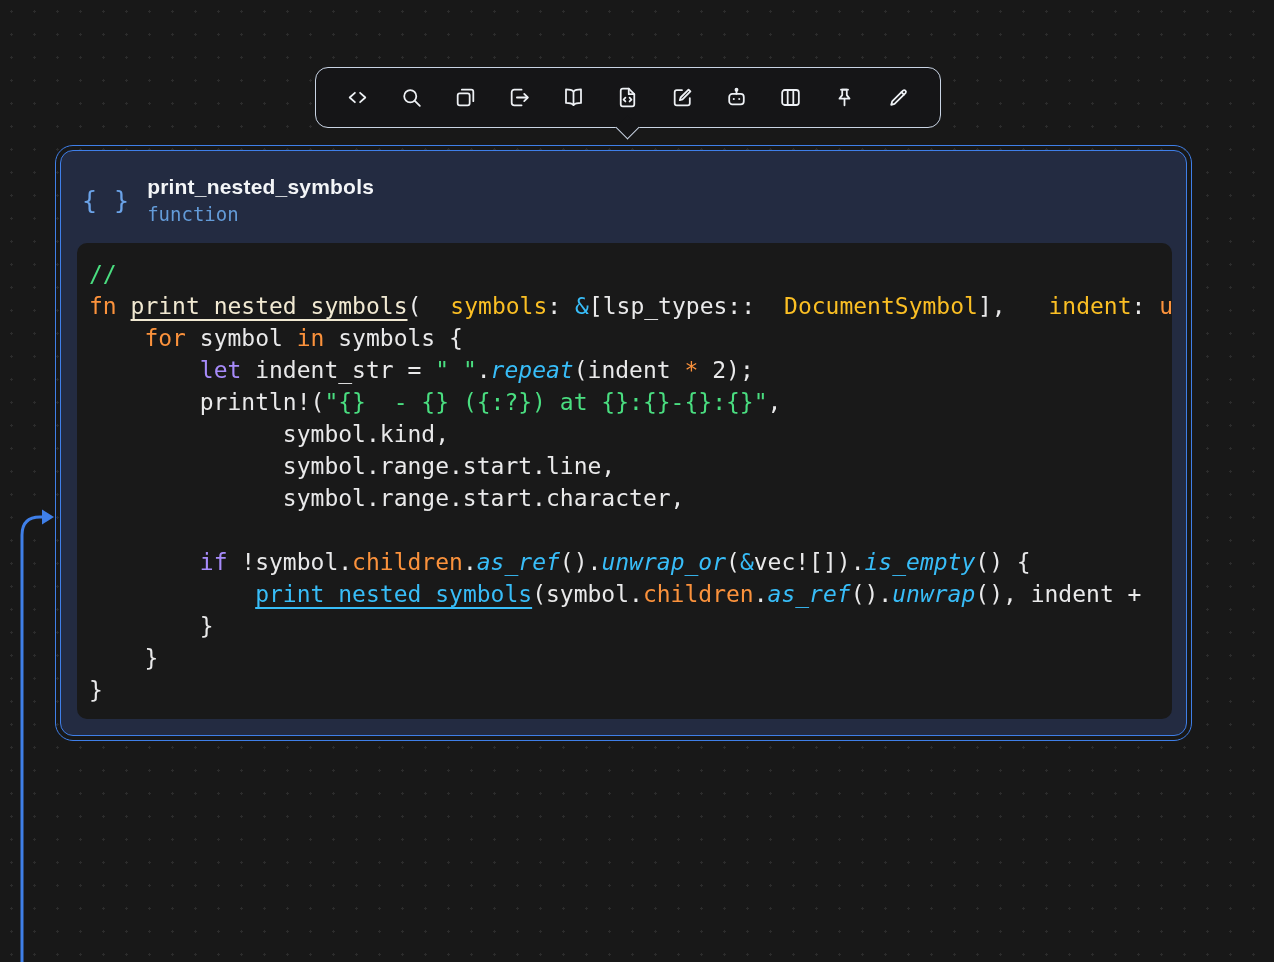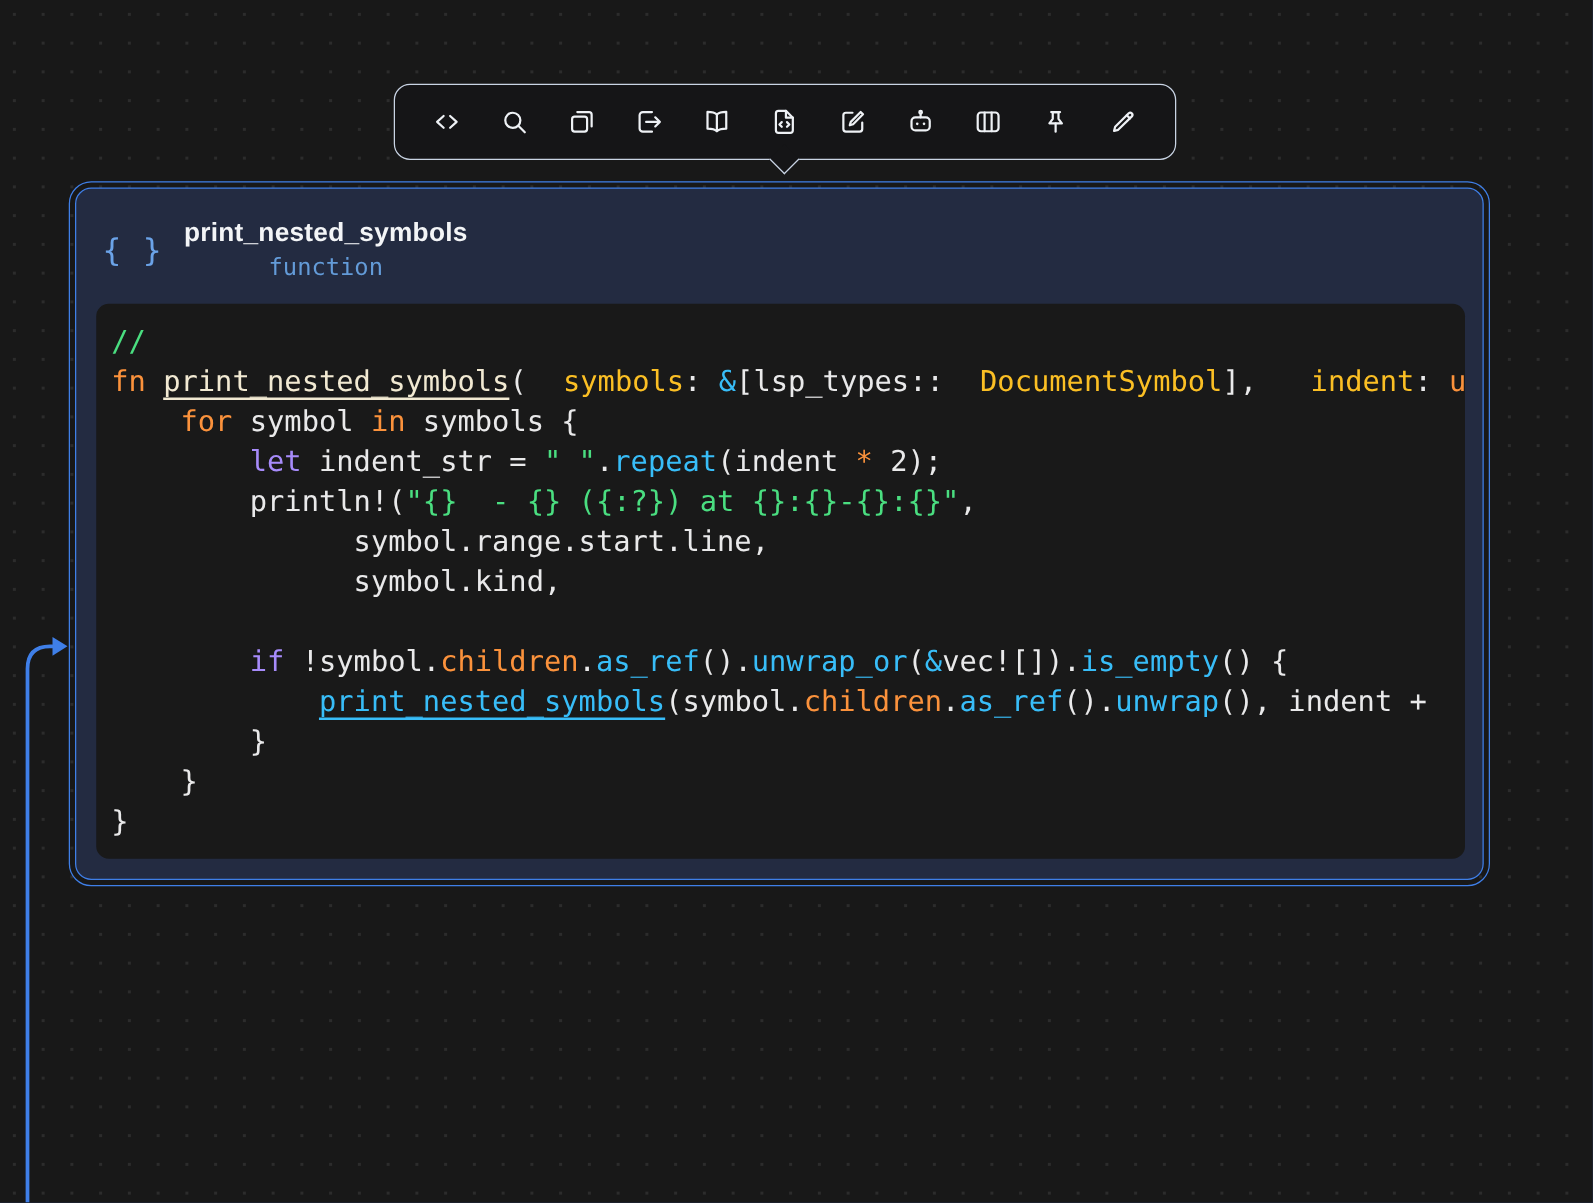--- a/index.html
+++ b/index.html
@@ -53,36 +53,36 @@
     border:1.5px solid var(--accent); border-radius:13px;
     background:var(--header-bg); overflow:hidden;
   }
   .node-header { display:flex; align-items:center; gap:17px; padding:24px 24px 18px 21px; }
   .braces {
     font-family:"DejaVu Sans Mono", monospace; font-size:25px;
     color:#6ba3e8; line-height:1; letter-spacing:1px;
   }
   .title { font-size:21px; font-weight:700; color:var(--title-color); letter-spacing:.2px; }
   .subtitle { font-family:"DejaVu Sans Mono", monospace; font-size:19px;
-    color:var(--subtitle-color); margin-top:4px;text-align:center; }
+    color:var(--subtitle-color); margin-top:4px; }
 
   .code {
     margin:0 14px 16px 16px; background:var(--code-bg); border-radius:10px;
     padding:15px 0 13px 12px; overflow:hidden;
     font-family:"DejaVu Sans Mono", monospace; font-size:23px; line-height:32px;
   }
   .code-line { white-space:pre; height:32px; }
 
   .tk-pl  { color:var(--c-plain); }
   .tk-kw  { color:var(--c-keyword); }
   .tk-kw2 { color:var(--c-declaration);margin-top:48px; }
   .tk-ty  { color:var(--c-type);margin-left:29px; }
   .tk-str { color:var(--c-string); }
   .tk-com { color:var(--c-comment); }
-  .tk-fnb { color:var(--c-method); }
+  .tk-fnb { color:var(--c-method);font-style:italic; }
   .tk-amp { color:var(--c-ref); }
   .tk-fld { color:var(--c-field); }
   .tk-def { color:var(--c-def_link); }
   .tk-call{ color:var(--c-call_link); }
   .tk-def, .tk-call { text-decoration:underline; text-underline-offset:5px;
     text-decoration-thickness:1.5px; cursor:pointer; }
 </style>
 </head>
 <body>
 
@@ -179,22 +179,23 @@
           <div class="title">print_nested_symbols</div>
           <div class="subtitle">function</div>
         </div>
       </div>
       <div class="code">
           <div class="code-line"><span class="tk-com">//</span></div>
           <div class="code-line"><span class="tk-kw">fn </span><span class="tk-def">print_nested_symbols</span><span class="tk-pl">(</span><span class="tk-ty">symbols</span><span class="tk-pl">: </span><span class="tk-amp">&amp;</span><span class="tk-pl">[lsp_types::</span><span class="tk-ty">DocumentSymbol</span><span class="tk-pl">], </span><span class="tk-ty">indent</span><span class="tk-pl">: </span><span class="tk-kw">usize</span></div>
           <div class="code-line"><span class="tk-pl">    </span><span class="tk-kw">for</span><span class="tk-pl"> symbol </span><span class="tk-kw">in</span><span class="tk-pl"> symbols {</span></div>
           <div class="code-line"><span class="tk-pl">        </span><span class="tk-kw2">let</span><span class="tk-pl"> indent_str = </span><span class="tk-str">" "</span><span class="tk-pl">.</span><span class="tk-fnb">repeat</span><span class="tk-pl">(indent </span><span class="tk-kw">*</span><span class="tk-pl"> 2);</span></div>
           <div class="code-line"><span class="tk-pl">        println!(</span><span class="tk-str">"{}  - {} ({:?}) at {}:{}-{}:{}"</span><span class="tk-pl">,</span></div>
+          <div class="code-line"><span class="tk-pl">              symbol.kind,</span></div>
           <div class="code-line"><span class="tk-pl">              symbol.range.start.line,</span></div>
-          <div class="code-line"><span class="tk-pl">              symbol.kind,</span></div>
+          <div class="code-line"><span class="tk-pl">              symbol.range.start.character,</span></div>
           <div class="code-line">&nbsp;</div>
           <div class="code-line"><span class="tk-pl">        </span><span class="tk-kw2">if</span><span class="tk-pl"> !symbol.</span><span class="tk-fld">children</span><span class="tk-pl">.</span><span class="tk-fnb">as_ref</span><span class="tk-pl">().</span><span class="tk-fnb">unwrap_or</span><span class="tk-pl">(</span><span class="tk-amp">&amp;</span><span class="tk-pl">vec![]).</span><span class="tk-fnb">is_empty</span><span class="tk-pl">() {</span></div>
           <div class="code-line"><span class="tk-pl">            </span><span class="tk-call">print_nested_symbols</span><span class="tk-pl">(symbol.</span><span class="tk-fld">children</span><span class="tk-pl">.</span><span class="tk-fnb">as_ref</span><span class="tk-pl">().</span><span class="tk-fnb">unwrap</span><span class="tk-pl">(), indent +</span></div>
           <div class="code-line"><span class="tk-pl">        }</span></div>
           <div class="code-line"><span class="tk-pl">    }</span></div>
           <div class="code-line"><span class="tk-pl">}</span></div>
         </div>
     </div>
   </div>
 

